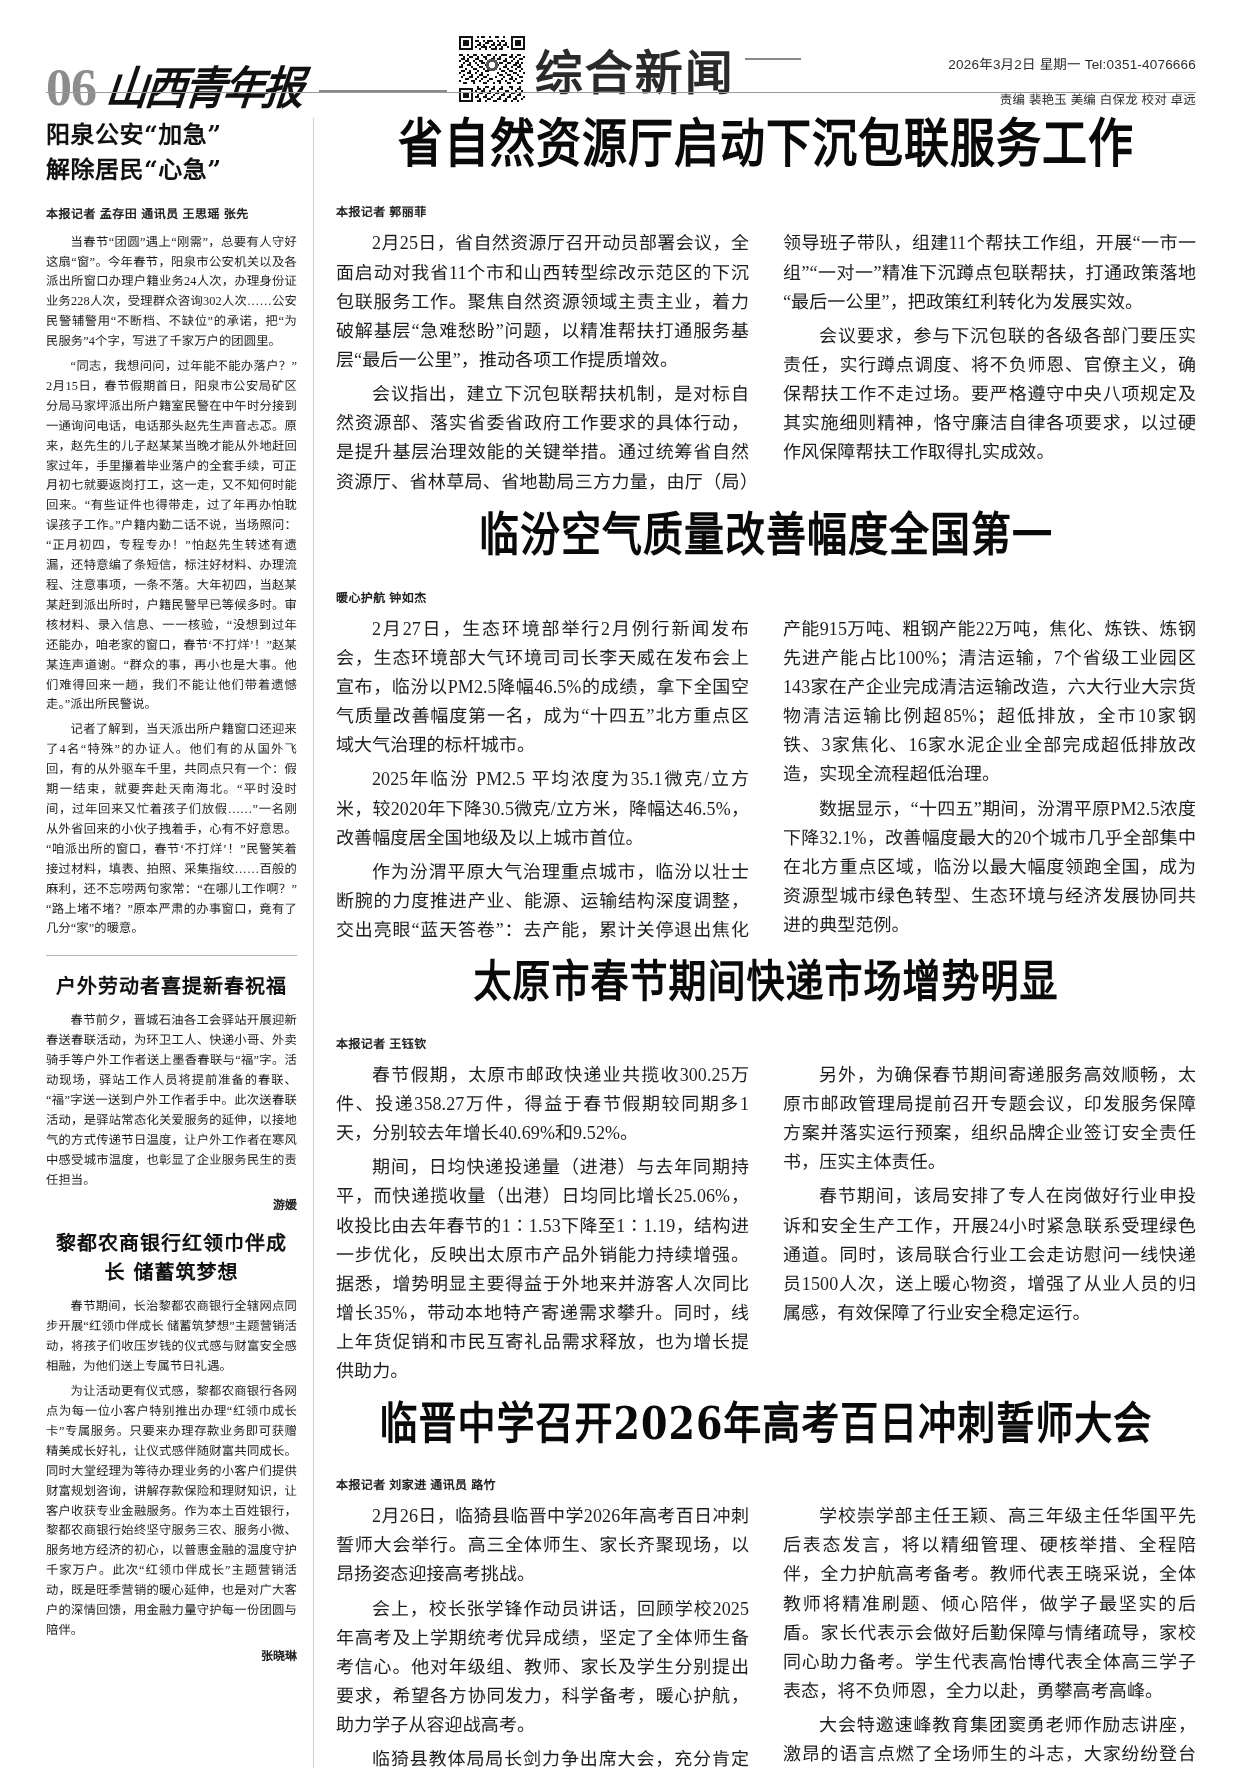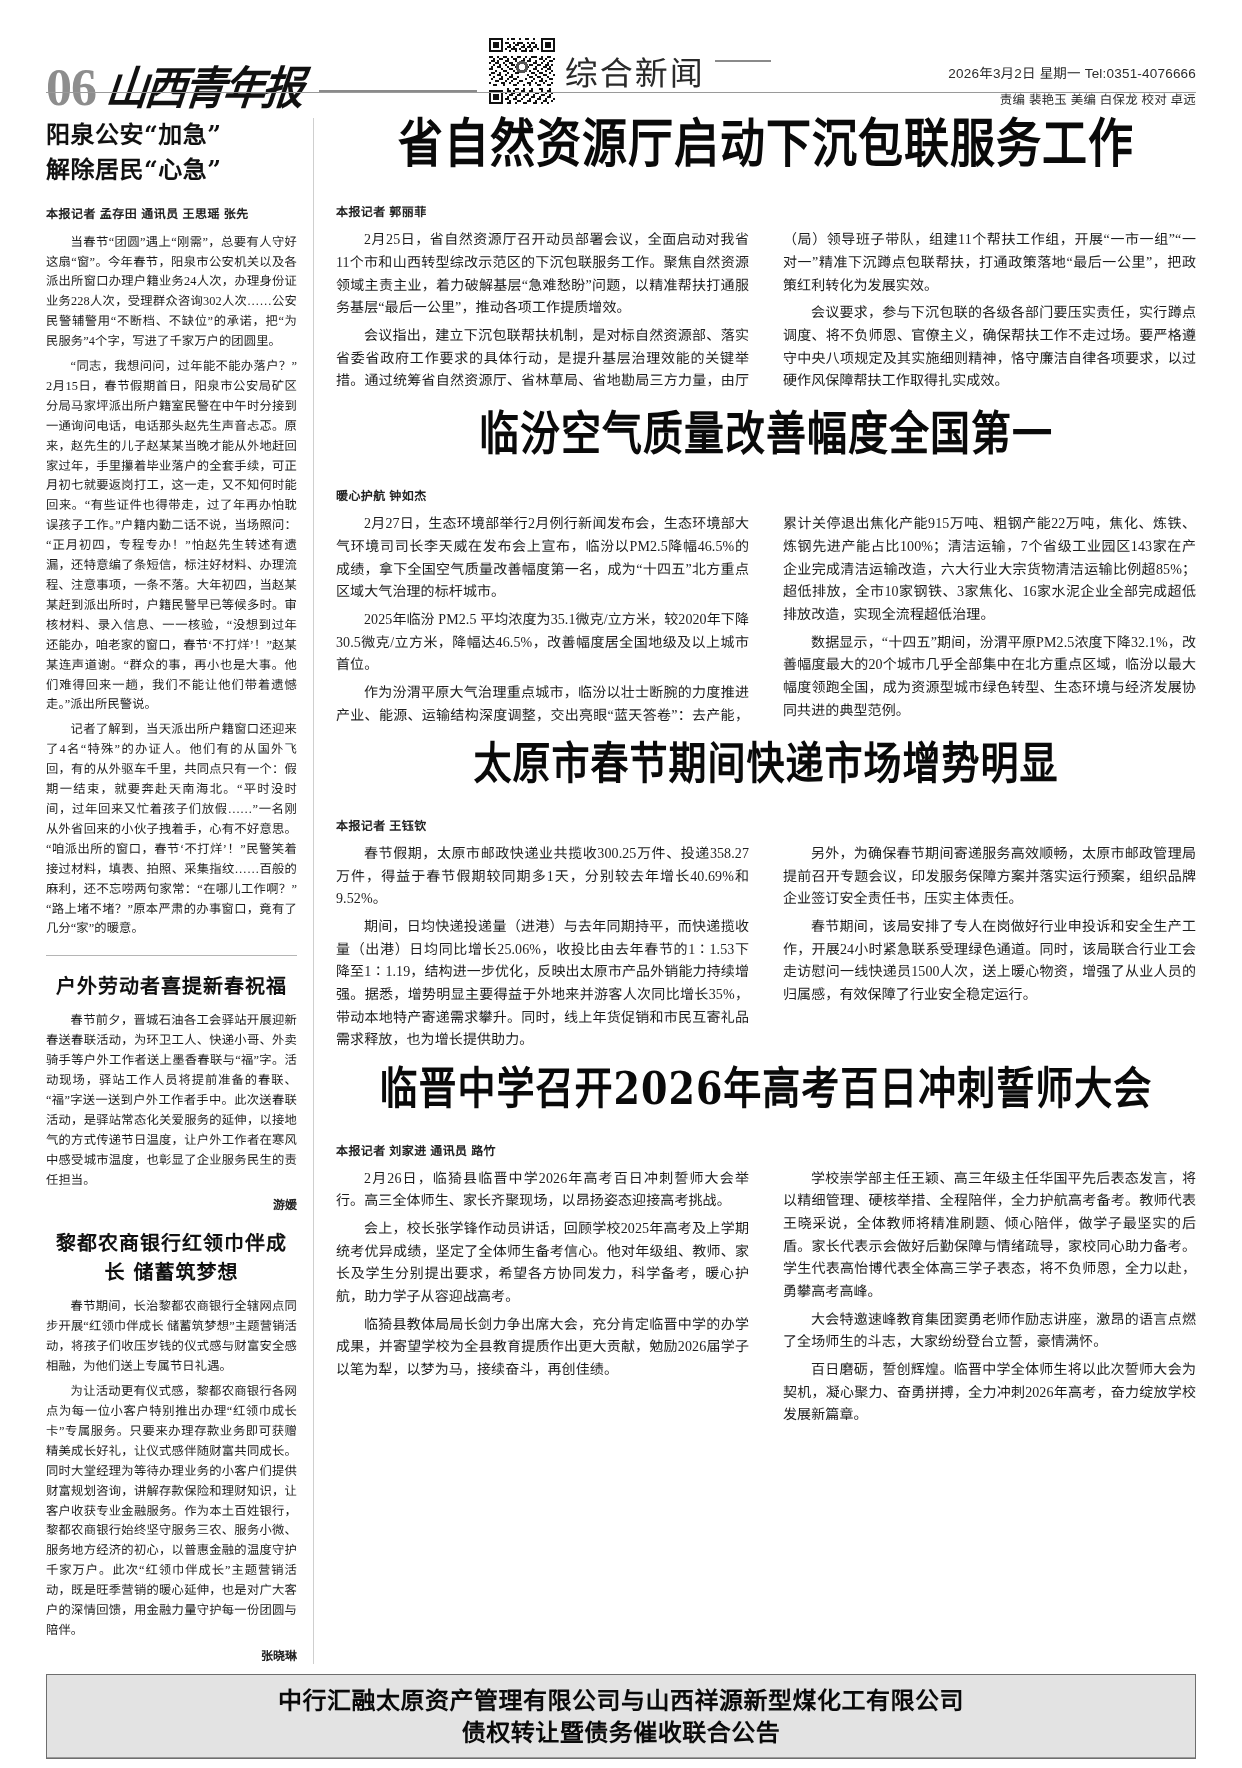--- a/index.html
+++ b/index.html
@@ -70,22 +70,22 @@
     flex: 0 0 auto;
     margin-bottom: 8px;
   }
   .qr {
     width: 66px;
     height: 66px;
     margin-right: 10px;
     flex: 0 0 auto;
   }
   .section-title {
-    font-size: 33px;
-    font-weight: normal;
+    font-size: 48px;
+    font-weight: bold;
     letter-spacing: 2px;
     color: #2a2a2a;
     font-family: "DejaVu Serif", serif;
     white-space: nowrap;
   }
   .mast-rule-right {
     width: 56px;
     height: 0;
     border-top: 2px solid #8a8a8a;
     margin: 0 0 20px 10px;
@@ -100,21 +100,21 @@
   }
   .mast-date {
     font-size: 13.5px;
     color: #2b2b2b;
     white-space: nowrap;
     letter-spacing: 0.2px;
   }
   .mast-credits {
     font-size: 12.5px;
     color: #2b2b2b;
-    margin-top: 7px;
+    margin-top: 16px;
     white-space: nowrap;
     letter-spacing: 0.2px;
   }
   .mast-hr {
     position: absolute;
     left: 46px; right: 46px;
     top: 92px;
     border-top: 1.5px solid #9a9a9a;
   }
 
@@ -207,21 +207,21 @@
     color: #222;
     margin: 0 0 10px 0;
     font-family: "Liberation Sans", sans-serif;
     letter-spacing: 0.4px;
   }
   .two-col {
     column-count: 2;
     column-gap: 34px;
     column-rule: 0;
   }
-  .two-col p.body { font-size: 14px; }
+  .two-col p.body { font-size: 18px; }
 
   
   .notice {
     margin-top: 10px;
     border: 1px solid #6e6e6e;
     padding: 0;
     background: #fff;
   }
   .notice-title-wrap {
     background: #e3e3e3;

